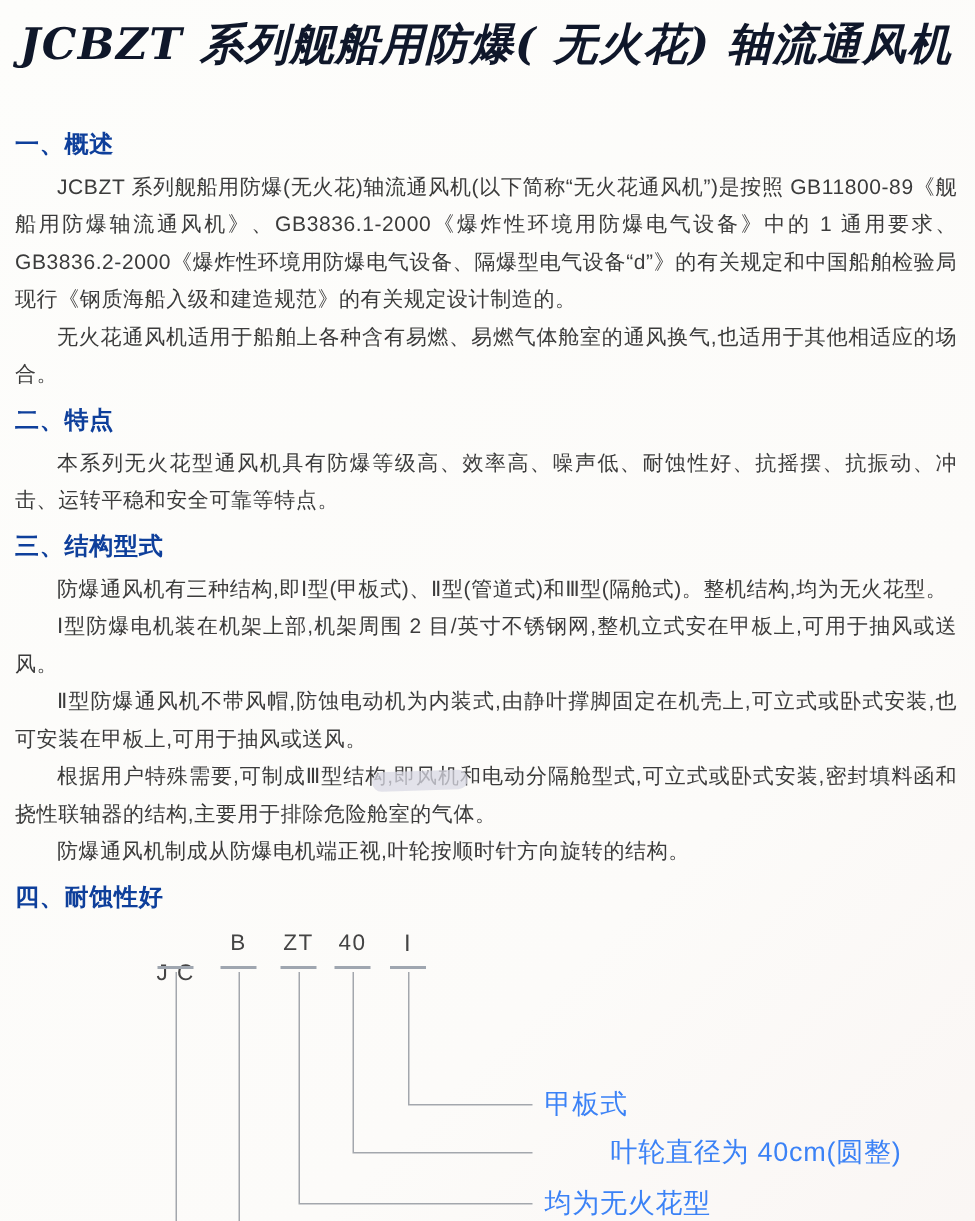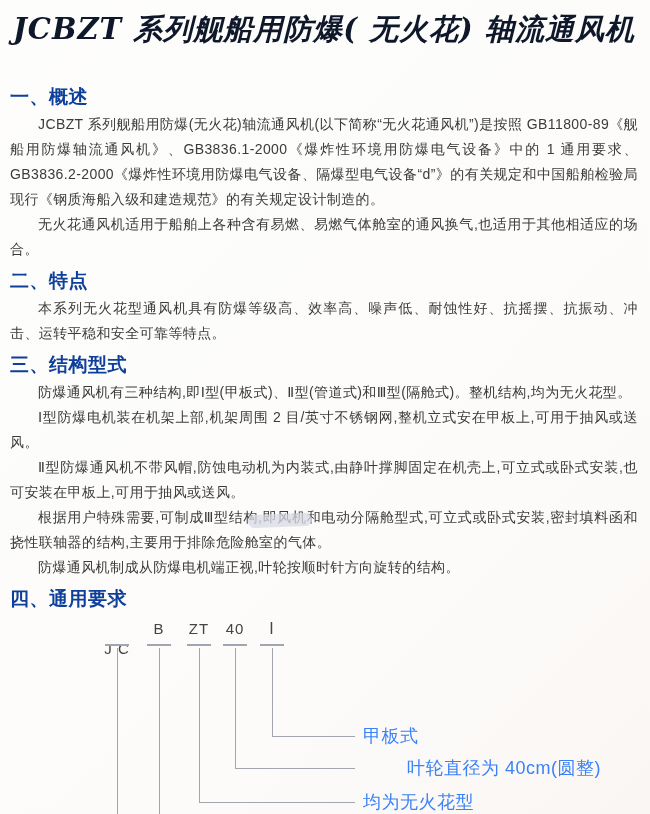--- a/index.html
+++ b/index.html
@@ -19,21 +19,21 @@
     font-style: italic;
     font-weight: bold;
     font-size: 29px;
     letter-spacing: 1px;
     color: #0f172a;
     margin: 2px 0 0 0;
     white-space: nowrap;
   }
 
   .section-heading {
-    font-size: 19px;
+    font-size: 16px;
     font-weight: bold;
     color: #0e3f9b;
     line-height: 26px;
     margin: 6px 0 2px 0;
     letter-spacing: 0.5px;
   }
   .section-heading.first { margin-top: 34px; }
 
   .para {
     font-size: 14px;
@@ -112,21 +112,21 @@
   <div class="section-heading">二、特点</div>
   <p class="para">本系列无火花型通风机具有防爆等级高、效率高、噪声低、耐蚀性好、抗摇摆、抗振动、冲击、运转平稳和安全可靠等特点。</p>
 
   <div class="section-heading">三、结构型式</div>
   <p class="para">防爆通风机有三种结构,即Ⅰ型(甲板式)、Ⅱ型(管道式)和Ⅲ型(隔舱式)。整机结构,均为无火花型。</p>
   <p class="para">Ⅰ型防爆电机装在机架上部,机架周围 2 目/英寸不锈钢网,整机立式安在甲板上,可用于抽风或送风。</p>
   <p class="para">Ⅱ型防爆通风机不带风帽,防蚀电动机为内装式,由静叶撑脚固定在机壳上,可立式或卧式安装,也可安装在甲板上,可用于抽风或送风。</p>
   <p class="para">根据用户特殊需要,可制成Ⅲ型结构,即风机和电动分隔舱型式,可立式或卧式安装,密封填料函和挠性联轴器的结构,主要用于排除危险舱室的气体。</p>
   <p class="para">防爆通风机制成从防爆电机端正视,叶轮按顺时针方向旋转的结构。</p>
 
-  <div class="section-heading">四、通用要求</div>
+  <div class="section-heading">四、耐蚀性好</div>
 
   <div class="diagram">
 
     <span class="code" style="left:107px;margin-top:20px;">J C</span>
     <span class="code" style="left:149px;">B</span>
     <span class="code" style="left:189px;">ZT</span>
     <span class="code" style="left:225px;">40</span>
     <span class="code" style="left:262px;">Ⅰ</span>
 
     <span class="code-underline" style="left:107px;"></span>

